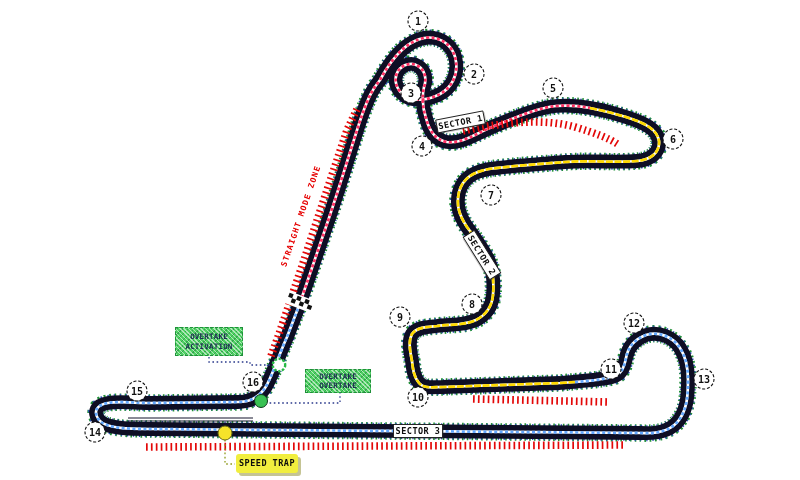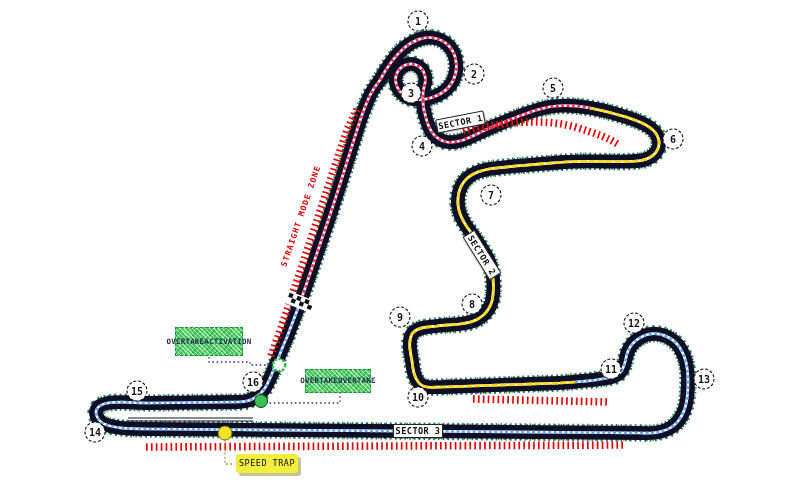--- a/index.html
+++ b/index.html
@@ -19,29 +19,29 @@
   .connector{fill:none;stroke:#2b3a8c;stroke-width:1.3;stroke-dasharray:1.6 2.6;}
   .connector-yellow{fill:none;stroke:#8f9a1c;stroke-width:1.3;stroke-dasharray:1.6 2.6;}
 
   .badge-circle{fill:#ffffff;stroke:#111111;stroke-width:1.1;stroke-dasharray:3 1.8;}
   .badge-num{font:bold 10px "DejaVu Sans Mono",monospace;fill:#111111;text-anchor:middle;}
 
   .sector-box{fill:#ffffff;stroke:#1b1b1b;stroke-width:0.9;}
   .sector-shadow{fill:rgba(40,40,40,0.25);}
   .sector-text{font:bold 8.5px "DejaVu Sans Mono",monospace;fill:#0d0d0d;text-anchor:middle;letter-spacing:0.5px;}
 
-  .note-box{position:absolute;display:flex;flex-direction:row;align-items:center;justify-content:center;
+  .note-box{position:absolute;display:flex;flex-direction:column;align-items:center;justify-content:center;
       text-align:left;color:#1c2b52;font-weight:bold;font-size:7.5px;line-height:9.5px;letter-spacing:0.2px;
       background:
         repeating-linear-gradient(45deg, rgba(255,255,255,0.55) 0 1px, rgba(255,255,255,0) 1px 3px),
         repeating-linear-gradient(-45deg, rgba(18,116,48,0.45) 0 1px, rgba(18,116,48,0) 1px 4px),
         #4fd063;
       border:1px dashed #1f8f3a;box-sizing:border-box;}
   #speed-trap-box{position:absolute;left:236px;top:454px;width:62px;height:19px;line-height:19px;
-      background:#f1ee3e;color:#0c0c0c;font-weight:normal;font-size:8.5px;text-align:center;
+      background:#f1ee3e;color:#0c0c0c;font-weight:bold;font-size:8.5px;text-align:center;
       letter-spacing:0.5px;border-radius:3px;box-shadow:3px 3px 0 rgba(150,148,60,0.55);}
   #zone-text{position:absolute;left:301px;top:216px;transform:translate(-50%,-50%) rotate(-71deg);
       color:#e60000;font-weight:bold;font-size:8px;letter-spacing:1.1px;white-space:nowrap;}
 </style>
 </head>
 <body>
 
 <div id="stage">
 
   <svg id="track-svg" width="800" height="480" viewBox="0 0 800 480" xmlns="http://www.w3.org/2000/svg">

